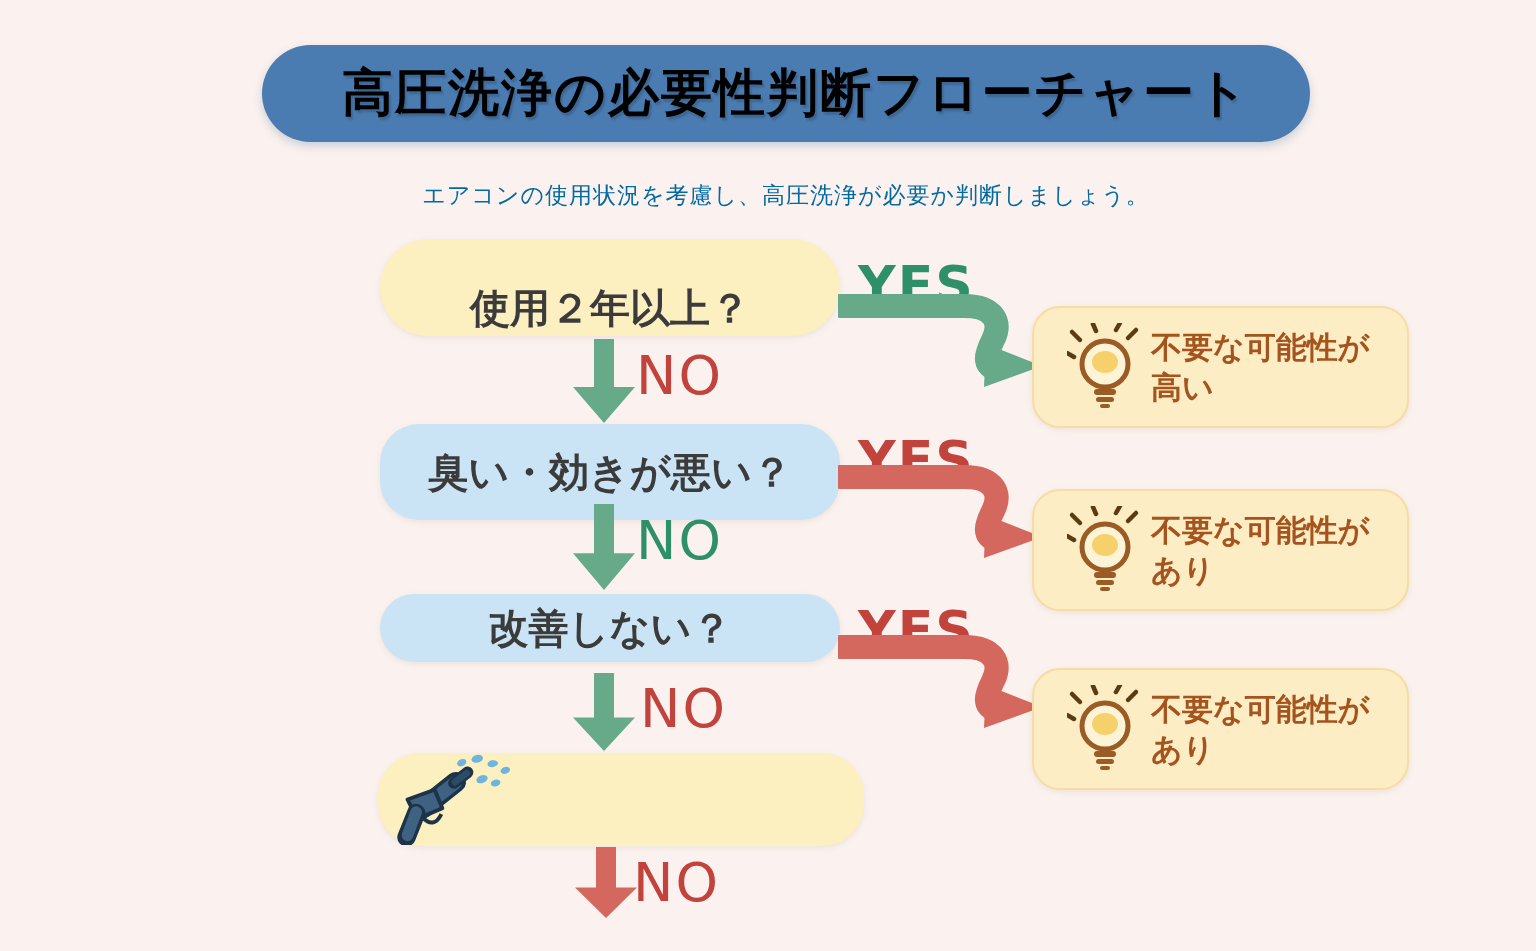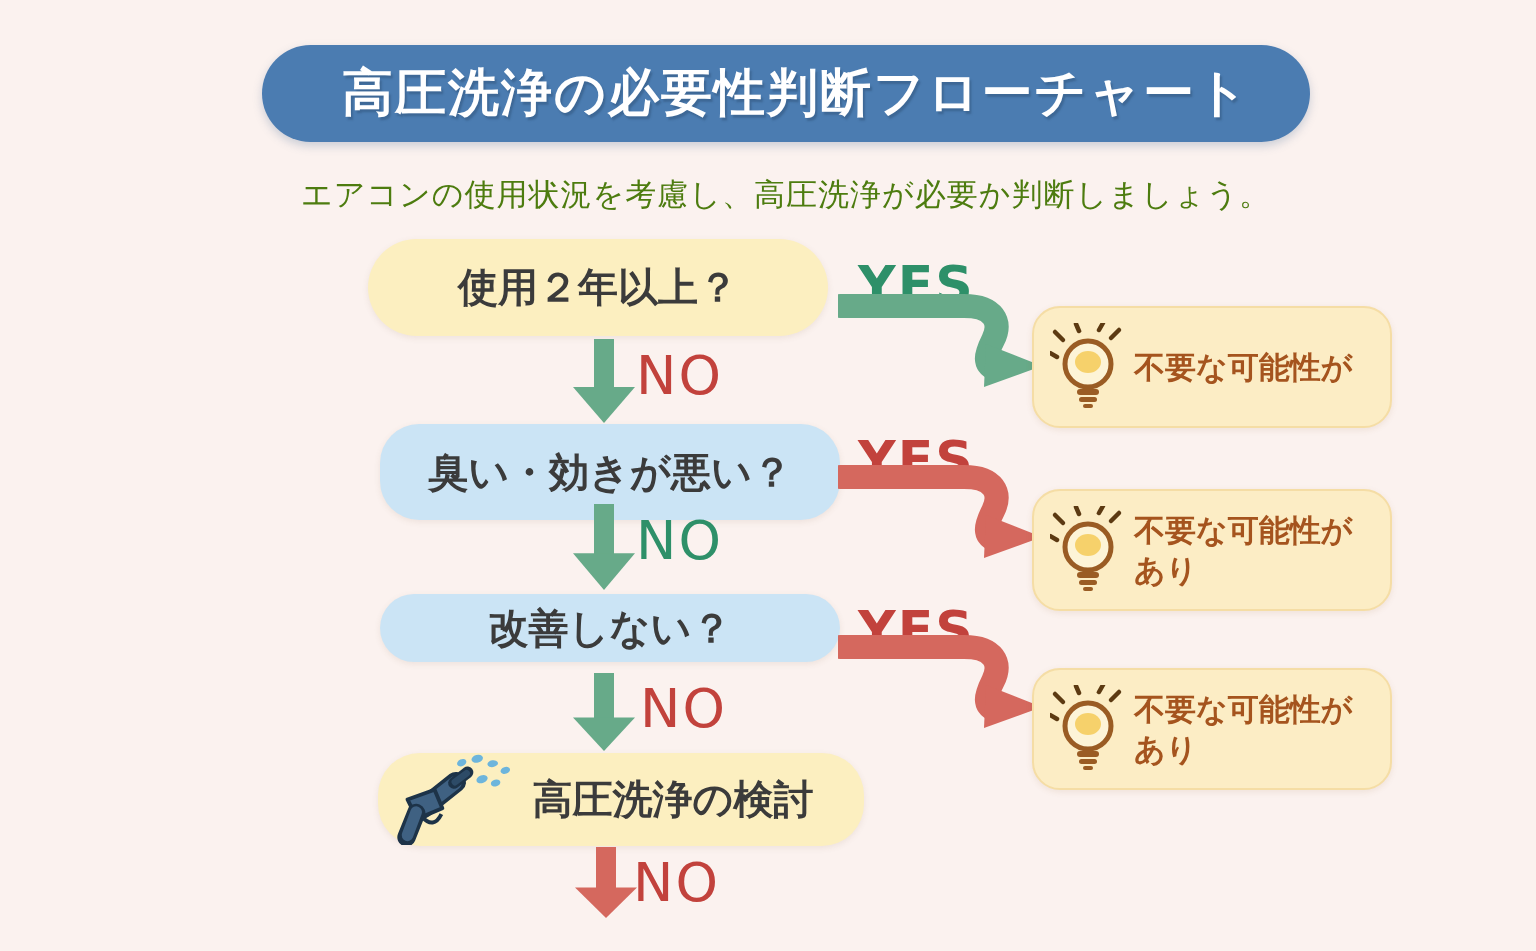--- a/index.html
+++ b/index.html
@@ -12,37 +12,37 @@
   .abs{position:absolute;}
 
   
   .title-banner{
     left:262px;top:45px;width:1048px;height:97px;
     background:#4b7cb1;border-radius:49px;
     display:flex;align-items:center;justify-content:center;
     box-shadow:0 4px 10px rgba(80,110,150,.28);
   }
   .title-text{
-    font-size:51px;font-weight:800;color:#ffffff;letter-spacing:2px;
+    font-size:51px;font-weight:800;color:#000000;letter-spacing:2px;
     text-shadow:2px 3px 2px rgba(40,70,105,.38);white-space:nowrap;margin-left:20px;
   }
   .subtitle{
-    left:262px;top:174px;width:1048px;text-align:center;
-    font-size:31px;color:#4d7c0f;letter-spacing:1px;
+    left:262px;top:180px;width:1048px;text-align:center;
+    font-size:23px;color:#0369a1;letter-spacing:1px;
   }
 
   
   .qbox{
     display:flex;align-items:center;justify-content:center;
     font-weight:700;font-size:40px;color:#3b3b3b;white-space:nowrap;
     box-shadow:0 2px 6px rgba(120,90,60,.10);
   }
   .cream{background:#fcefc0;}
   .blue{background:#cbe4f5;}
-  #q1{left:368px;top:239px;width:460px;height:97px;border-radius:49px;}
+  #q1{left:380px;top:239px;width:460px;height:97px;border-radius:49px;align-items:flex-end;}
   #q2{left:380px;top:424px;width:460px;height:96px;border-radius:39px;}
   #q3{left:380px;top:594px;width:460px;height:68px;border-radius:39px;}
   #q4{left:378px;top:753px;width:486px;height:93px;border-radius:42px;}
   #q4 .gun{position:absolute;left:12px;top:0px;width:126px;height:92px;}
   #q4 .q4-label{margin-left:104px;}
 
   
   .yes-label{font-size:52px;font-weight:800;letter-spacing:2px;white-space:nowrap;}
   .no-label{font-size:54px;font-weight:400;letter-spacing:2px;white-space:nowrap;}
   .green-text{color:#2e9069;}
@@ -65,20 +65,21 @@
   #na2{left:573px;top:504px;height:86px;color:#67aa89;}
   #na3{left:573px;top:673px;height:78px;color:#67aa89;}
   #na4{left:575px;top:847px;height:71px;color:#d5685e;}
 
   
   .result{
     left:1032px;width:356px;height:118px;
     background:#fcedc5;border:2px solid #f5dda5;border-radius:28px;
     display:flex;align-items:center;
     box-shadow:0 2px 6px rgba(150,110,60,.12);
+    padding-left:17px;
   }
   #r1{top:306px;}
   #r2{top:489px;}
   #r3{top:668px;}
   .bulb{width:76px;height:88px;margin-left:16px;flex:none;}
   .result-text{
     font-size:31px;font-weight:700;color:#a5541e;line-height:40px;
     margin-left:8px;white-space:nowrap;
   }
 </style>
@@ -116,20 +117,21 @@
         <line x1="61" y1="15" x2="69" y2="7"></line>
       </g>
       <circle cx="38" cy="41" r="23" fill="#fdf4d7" stroke="#9a5c24" stroke-width="5"></circle>
       <ellipse cx="38" cy="39" rx="13" ry="11" fill="#f6d16b"></ellipse>
       <rect x="27" y="66" width="22" height="6" rx="3" fill="#9a5c24"></rect>
       <rect x="29" y="74" width="18" height="5" rx="2.5" fill="#9a5c24"></rect>
       <rect x="33" y="81" width="10" height="4" rx="2" fill="#9a5c24"></rect>
     </svg>
     <div class="result-text">
       <div>不要な可能性が</div>
+      <div>高い</div>
     </div>
   </div>
 
   <div id="q2" class="abs qbox blue">
     <span>臭い・効きが悪い？</span>
   </div>
   <div id="yes2" class="abs yes-label red-text">YES</div>
   <svg id="sw2" class="abs swoosh" viewBox="0 0 206 96">
     <path d="M2 14 L126 14 C156 14 164 30 155 48 C147 64 146 72 157 77" fill="none" stroke="currentColor" stroke-width="24" stroke-linecap="round" stroke-linejoin="round"></path>
     <polygon points="148,52 204,74 146,95" fill="currentColor"></polygon>
@@ -209,21 +211,20 @@
       </g>
       <line x1="34" y1="57" x2="68" y2="30" stroke="#1d3348" stroke-width="21" stroke-linecap="round"></line>
       <line x1="35" y1="56" x2="67" y2="31" stroke="#3f6182" stroke-width="14" stroke-linecap="round"></line>
       <line x1="66" y1="31" x2="80" y2="20" stroke="#1d3348" stroke-width="12" stroke-linecap="round"></line>
       <line x1="67" y1="30" x2="79" y2="21" stroke="#2d4b67" stroke-width="7" stroke-linecap="round"></line>
       <polygon points="18,48 46,38 54,57 28,68" fill="#3f6182" stroke="#1d3348" stroke-width="4" stroke-linejoin="round"></polygon>
       <line x1="27" y1="62" x2="17" y2="87" stroke="#1d3348" stroke-width="19" stroke-linecap="round"></line>
       <line x1="27" y1="61" x2="18" y2="85" stroke="#3f6182" stroke-width="12" stroke-linecap="round"></line>
       <path d="M33,66 Q45,79 53,63" fill="none" stroke="#1d3348" stroke-width="4"></path>
     </svg>
-    <span class="q4-label">高圧洗浄の検討</span>
   </div>
   <svg id="na4" class="abs varrow" viewBox="0 0 62 84" preserveAspectRatio="none">
     <rect x="21" y="0" width="20" height="52" fill="currentColor"></rect>
     <polygon points="0,48 62,48 31,84" fill="currentColor"></polygon>
   </svg>
   <div id="no4" class="abs no-label red-text">NO</div>
 
 </div>
 
 </body></html>

